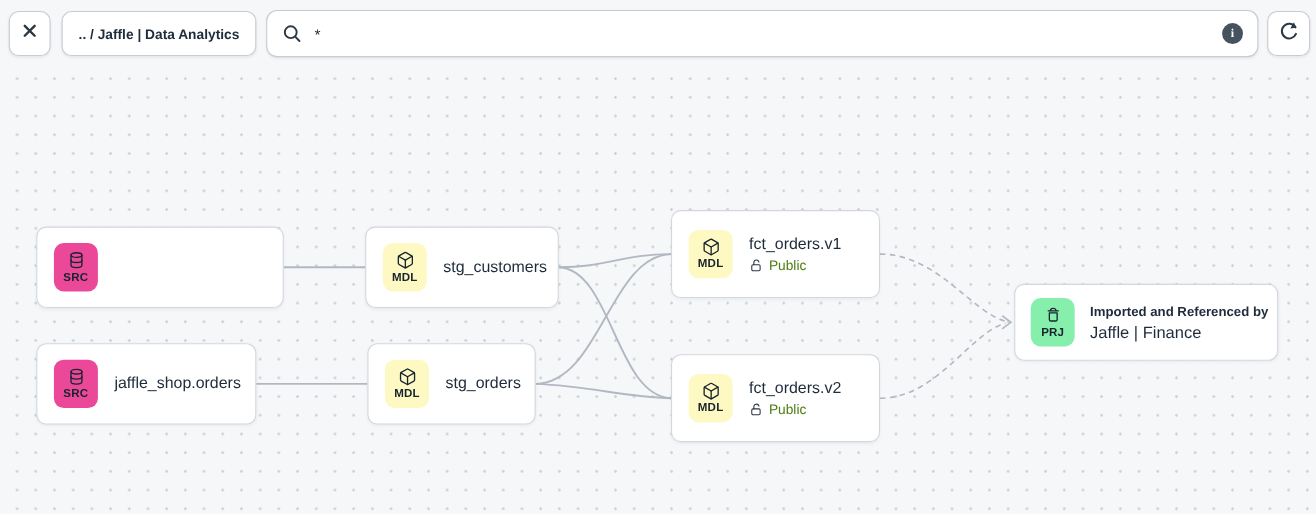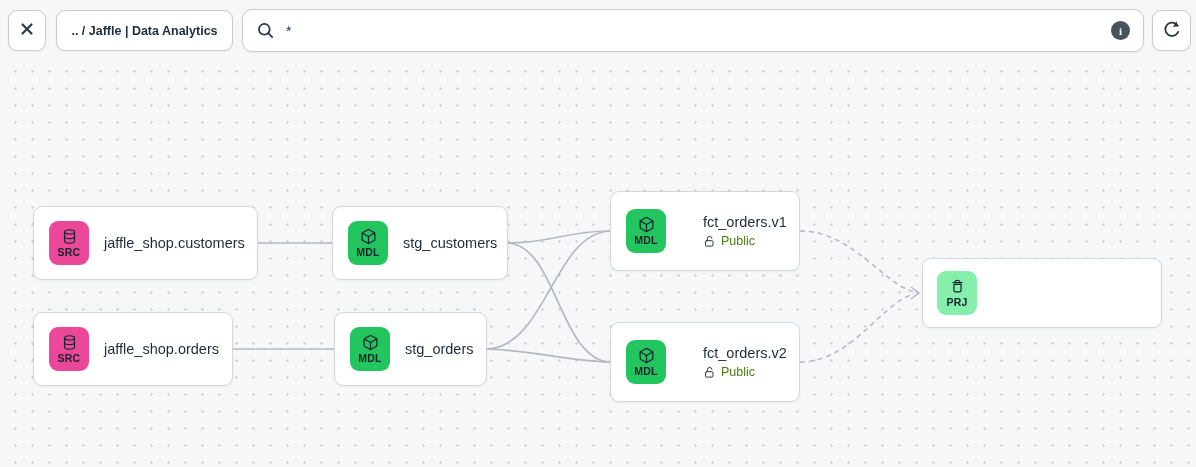--- a/index.html
+++ b/index.html
@@ -54,26 +54,26 @@
   .node {
     position:absolute; background:#fff; border:1px solid #d4d8de; border-radius:9px;
     display:flex; align-items:center; gap:15px; padding:0 15px;
     box-shadow:0 1px 3px rgba(16,24,40,.05); cursor:pointer;
   }
   .badge {
     width:40px; height:44px; border-radius:9px; flex:none;
     display:flex; flex-direction:column; align-items:center; justify-content:center; gap:2px;
   }
   .badge.src { background:#ec4899; }
-  .badge.mdl { background:#22c55e; }
+  .badge.mdl { background:#fef9c3; }
   .badge.prj { background:#86efac; }
   .badge-label { font-size:10.5px; font-weight:700; color:#16242f; letter-spacing:.2px; line-height:1; }
   .badge svg { stroke:#16242f; stroke-width:1.7; fill:none; stroke-linecap:round; stroke-linejoin:round; }
   .node-label { font-size:14.5px; white-space:nowrap; color:#1d2b3a; }
-  .node-text { display:flex; flex-direction:column; gap:4px;margin-left:22px; }
+  .node-text { display:flex; flex-direction:column; gap:4px; }
   .node-title { font-size:14.5px; white-space:nowrap; color:#1d2b3a; }
   .node-access { display:flex; align-items:center; gap:5px; font-size:12.5px; color:#4d7c0f; }
   .node-access svg { stroke:#273746; stroke-width:1.8; fill:none; stroke-linecap:round; stroke-linejoin:round; }
   .prj-caption { font-size:12px; font-weight:700; white-space:nowrap; color:#1d2b3a; }
   .prj-title { font-size:15px; white-space:nowrap; color:#1d2b3a; }
 
   .n-src-customers { left:33px;  top:146px; width:225px; height:74px; }
   .n-src-orders    { left:33px;  top:252px; width:200px; height:74px; }
   .n-stg-customers { left:332px; top:146px; width:176px; height:74px; }
   .n-stg-orders    { left:334px; top:252px; width:153px; height:74px; }
@@ -136,21 +136,20 @@
     <div class="badge src">
       <span style="display:flex;">
         <svg width="17" height="17" viewBox="0 0 24 24">
           <ellipse cx="12" cy="5.5" rx="7" ry="3"></ellipse>
           <path d="M5 5.5 V12 c0 1.66 3.13 3 7 3 s7 -1.34 7 -3 V5.5"></path>
           <path d="M5 12 V18.5 c0 1.66 3.13 3 7 3 s7 -1.34 7 -3 V12"></path>
         </svg>
       </span>
       <span class="badge-label">SRC</span>
     </div>
-    <div class="node-label">jaffle_shop.customers</div>
   </div>
 
   <div class="node n-src-orders">
     <div class="badge src">
       <span style="display:flex;">
         <svg width="17" height="17" viewBox="0 0 24 24">
           <ellipse cx="12" cy="5.5" rx="7" ry="3"></ellipse>
           <path d="M5 5.5 V12 c0 1.66 3.13 3 7 3 s7 -1.34 7 -3 V5.5"></path>
           <path d="M5 12 V18.5 c0 1.66 3.13 3 7 3 s7 -1.34 7 -3 V12"></path>
         </svg>
@@ -242,15 +241,19 @@
     <div class="badge prj">
       <span style="display:flex;">
         <svg width="17" height="17" viewBox="0 0 24 24">
           <path d="M8.5 6 a3.5 2.6 0 0 1 7 0"></path>
           <path d="M5.5 6.5 h13"></path>
           <path d="M7 9 h10 v8.5 a2 2 0 0 1 -2 2 h-6 a2 2 0 0 1 -2 -2 z"></path>
         </svg>
       </span>
       <span class="badge-label">PRJ</span>
     </div>
+    <div class="node-text">
+      <div class="prj-caption">Imported and Referenced by</div>
+      <div class="prj-title">Jaffle | Finance</div>
+    </div>
   </div>
 
 </div>
 
 </body></html>

